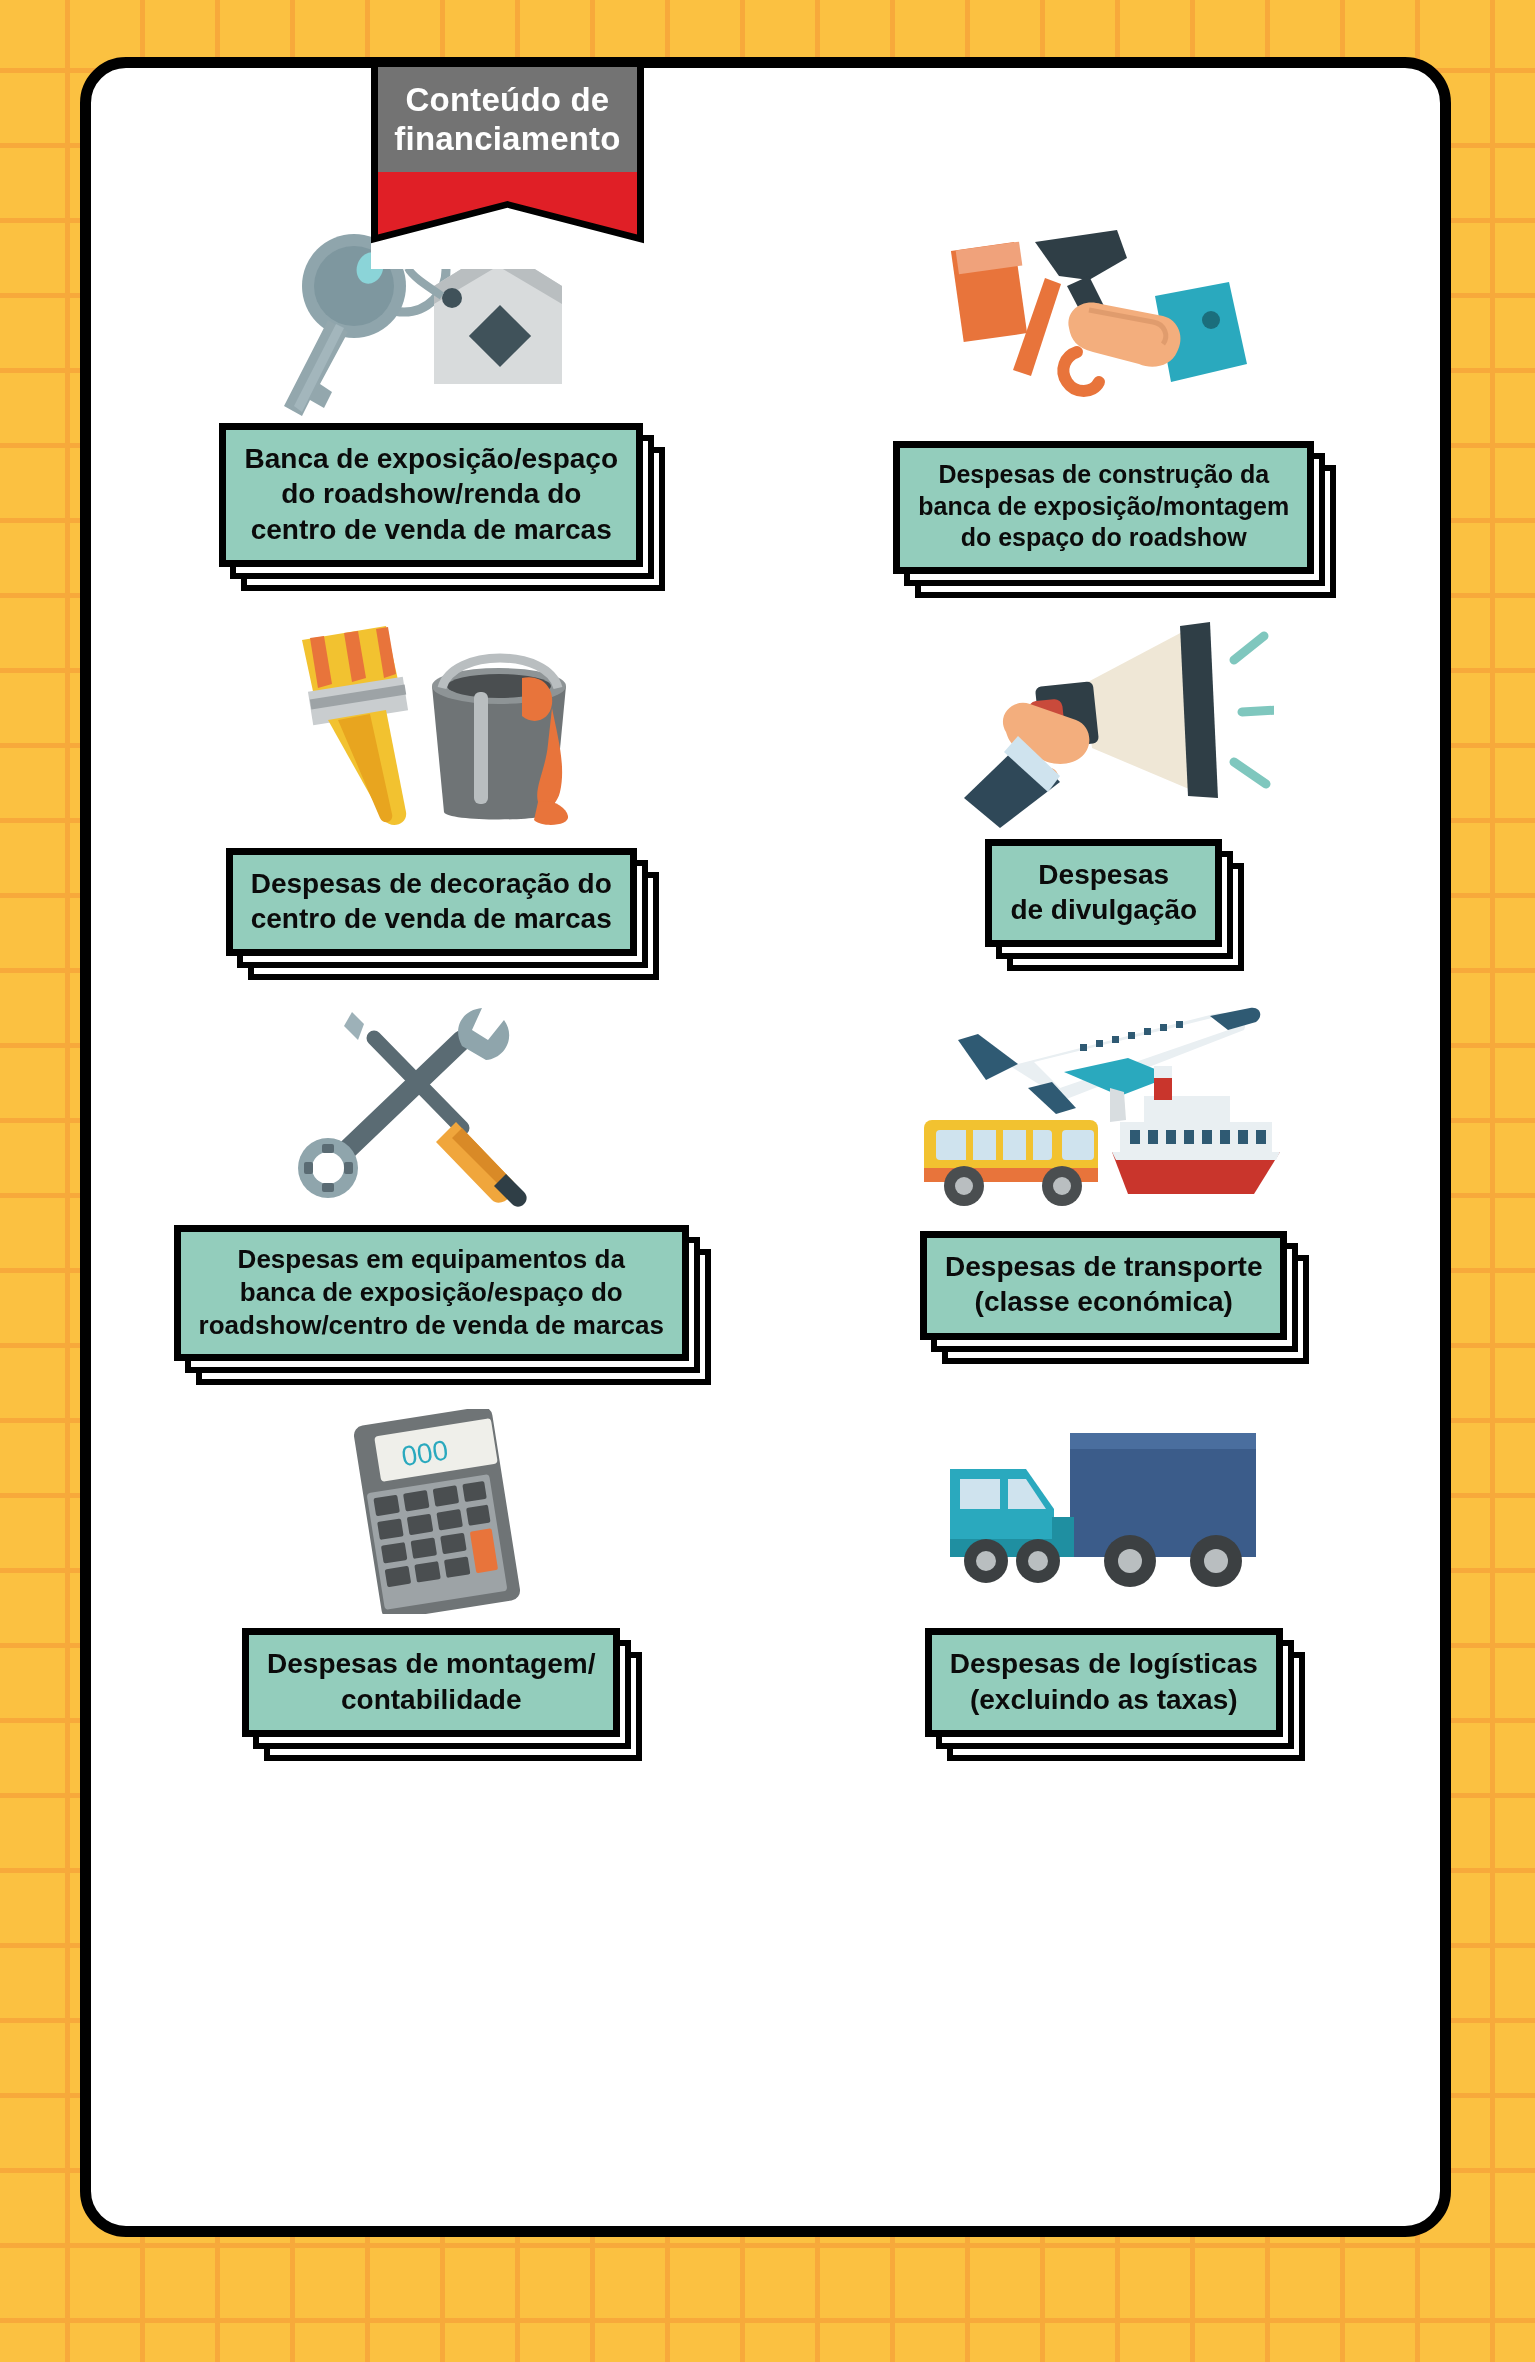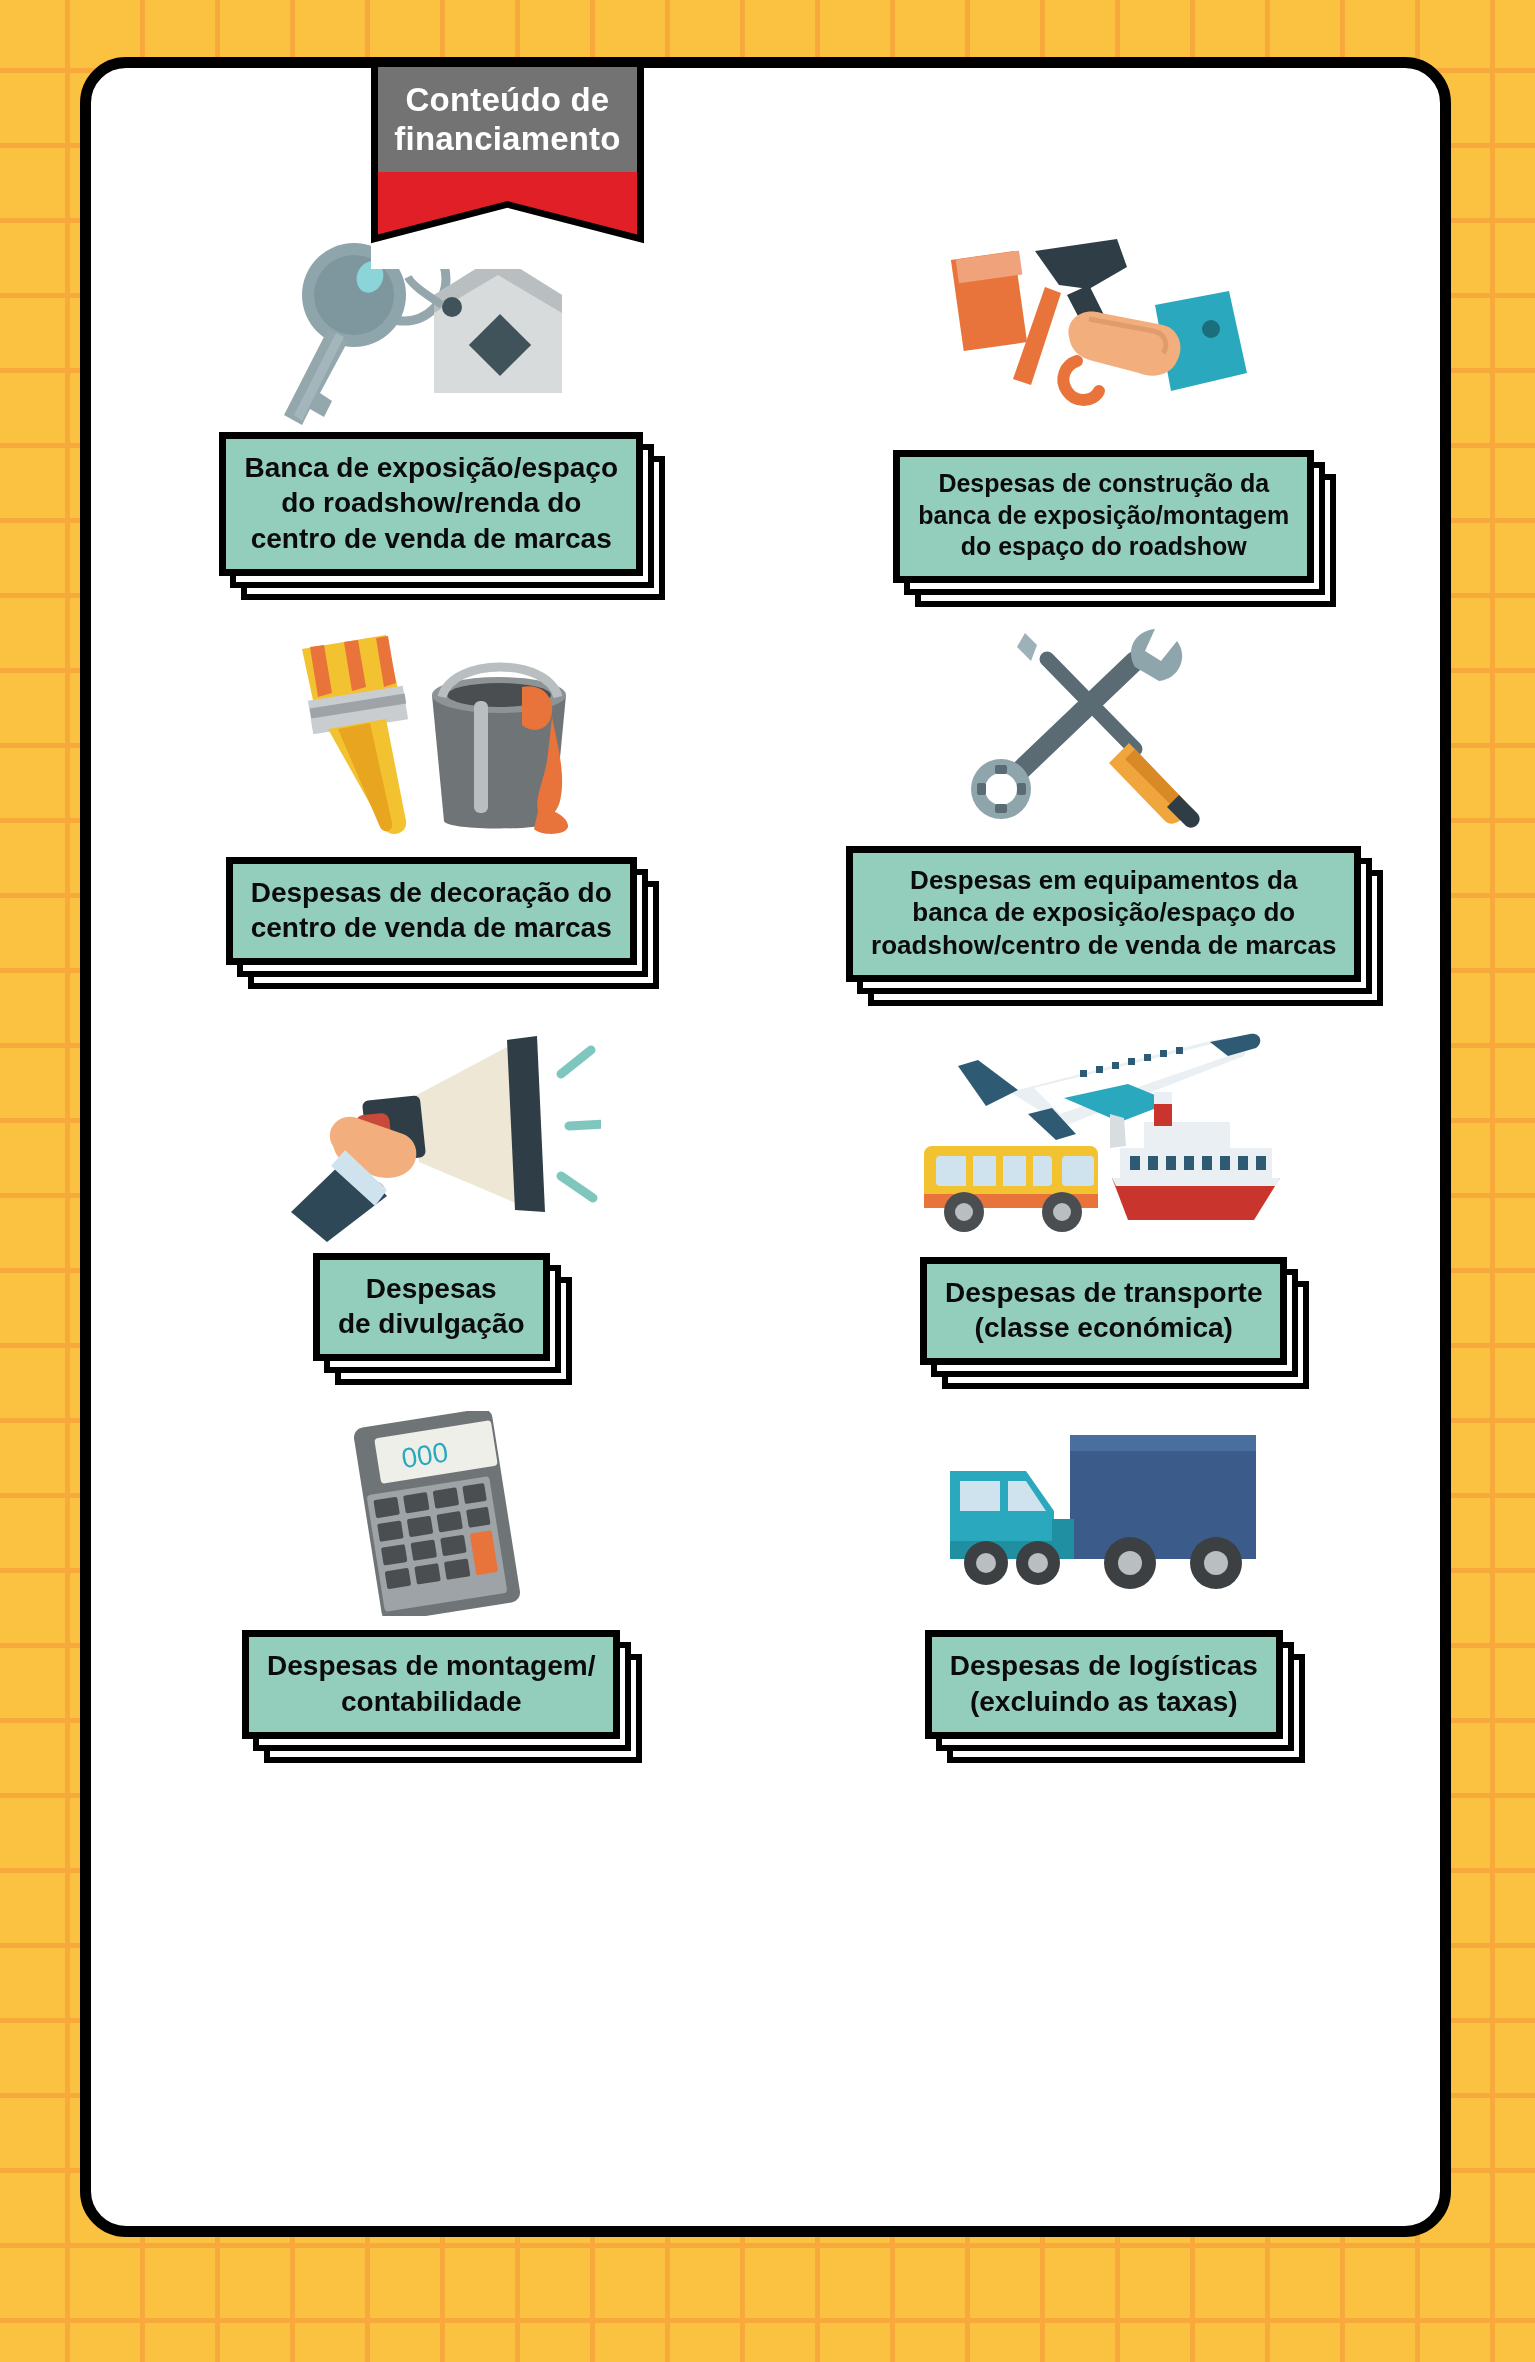--- a/index.html
+++ b/index.html
@@ -100,21 +100,21 @@
     bottom: -7px;
     height: 68px;
     background: #000;
     clip-path: polygon(0 52%, 50% 0%, 100% 52%, 100% 62%, 50% 10%, 0 62%);
     z-index: 3;
   }
   
   .items {
     position: absolute;
     left: 95px;
-    top: 233px;
+    top: 224px;
     width: 1345px;
     display: grid;
     grid-template-columns: 1fr 1fr;
     grid-template-rows: repeat(4, auto);
   }
   .item {
     position: relative;
     display: flex;
     flex-direction: column;
     align-items: center;
@@ -269,20 +269,53 @@
         </svg>
       </div>
       <div class="label-stack" style="margin-top:10px;">
         <div class="shadow2"></div>
         <div class="shadow1"></div>
         <div class="label-box fs-28">Despesas de decoração do
 centro de venda de marcas</div>
       </div>
     </div>
 
+    <div class="item" style="padding-bottom:46px;">
+      <div class="icon-wrap">
+        <svg width="340" height="215" viewBox="0 0 340 215">
+          <g>
+
+            <path d="M150 68 L252 14 L262 176 L158 132 Z" fill="#EFE7D6"></path>
+            <path d="M246 10 L276 6 L284 182 L254 180 Z" fill="#2F3E46"></path>
+
+            <rect x="104" y="68" width="58" height="62" rx="6" fill="#2F3E46" transform="rotate(-6 133 99)"></rect>
+            <rect x="96" y="84" width="34" height="44" rx="8" fill="#C94A3B" transform="rotate(-6 113 106)"></rect>
+
+            <g stroke="#7FC7BE" stroke-width="9" stroke-linecap="round" fill="none">
+              <path d="M300 44 L330 20"></path>
+              <path d="M308 96 L344 94"></path>
+              <path d="M300 146 L332 168"></path>
+            </g>
+
+            <path d="M72 116 C 62 100 78 82 96 88 L142 104 C 158 110 160 132 146 142 C 132 152 112 148 102 140 L84 132 C 76 128 74 122 72 116 Z" fill="#F3AE7D"></path>
+            <path d="M96 134 C 84 138 78 152 86 162 C 94 172 110 170 116 160" fill="none" stroke="#F3AE7D" stroke-width="16" stroke-linecap="round"></path>
+
+            <path d="M30 182 L88 126 L126 166 L66 212 Z" fill="#2F4858"></path>
+            <path d="M84 120 L126 160 L114 176 L70 136 Z" fill="#CFE3EE"></path>
+          </g>
+        </svg>
+      </div>
+      <div class="label-stack" style="margin-top:8px;">
+        <div class="shadow2"></div>
+        <div class="shadow1"></div>
+        <div class="label-box fs-28">Despesas
+de divulgação</div>
+      </div>
+    </div>
+
     <div class="item" style="padding-bottom:48px;">
       <div class="icon-wrap">
         <svg width="330" height="215" viewBox="0 0 330 215">
           <g>
 
             <path d="M62 164 L196 36" fill="none" stroke="#5A6B73" stroke-width="20" stroke-linecap="round"></path>
             <path d="M196 42 C 186 24 196 6 216 4 L206 26 L222 36 L238 16 C 250 32 240 54 220 56 Z" fill="#8FA5AC"></path>
             <circle cx="62" cy="164" r="30" fill="#8FA5AC"></circle>
             <circle cx="62" cy="164" r="16" fill="#ffffff"></circle>
             <g fill="#5A6B73">
@@ -299,53 +332,20 @@
             <path d="M240 170 L258 188 C 266 196 254 208 246 200 L228 182 Z" fill="#2F3E46"></path>
           </g>
         </svg>
       </div>
       <div class="label-stack" style="margin-top:6px;">
         <div class="shadow2"></div>
         <div class="shadow1"></div>
         <div class="label-box fs-26">Despesas em equipamentos da
 banca de exposição/espaço do
 roadshow/centro de venda de marcas</div>
-      </div>
-    </div>
-
-    <div class="item" style="padding-bottom:46px;">
-      <div class="icon-wrap">
-        <svg width="340" height="215" viewBox="0 0 340 215">
-          <g>
-
-            <path d="M150 68 L252 14 L262 176 L158 132 Z" fill="#EFE7D6"></path>
-            <path d="M246 10 L276 6 L284 182 L254 180 Z" fill="#2F3E46"></path>
-
-            <rect x="104" y="68" width="58" height="62" rx="6" fill="#2F3E46" transform="rotate(-6 133 99)"></rect>
-            <rect x="96" y="84" width="34" height="44" rx="8" fill="#C94A3B" transform="rotate(-6 113 106)"></rect>
-
-            <g stroke="#7FC7BE" stroke-width="9" stroke-linecap="round" fill="none">
-              <path d="M300 44 L330 20"></path>
-              <path d="M308 96 L344 94"></path>
-              <path d="M300 146 L332 168"></path>
-            </g>
-
-            <path d="M72 116 C 62 100 78 82 96 88 L142 104 C 158 110 160 132 146 142 C 132 152 112 148 102 140 L84 132 C 76 128 74 122 72 116 Z" fill="#F3AE7D"></path>
-            <path d="M96 134 C 84 138 78 152 86 162 C 94 172 110 170 116 160" fill="none" stroke="#F3AE7D" stroke-width="16" stroke-linecap="round"></path>
-
-            <path d="M30 182 L88 126 L126 166 L66 212 Z" fill="#2F4858"></path>
-            <path d="M84 120 L126 160 L114 176 L70 136 Z" fill="#CFE3EE"></path>
-          </g>
-        </svg>
-      </div>
-      <div class="label-stack" style="margin-top:8px;">
-        <div class="shadow2"></div>
-        <div class="shadow1"></div>
-        <div class="label-box fs-28">Despesas
-de divulgação</div>
       </div>
     </div>
 
     <div class="item" style="padding-bottom:46px;">
       <div class="icon-wrap">
         <svg width="380" height="215" viewBox="0 0 380 215">
           <g>
 
             <path d="M96 62 L300 10 C 320 6 336 14 330 26 L150 96 Z" fill="#E9EFF2"></path>
             <path d="M120 58 L306 12 C 320 9 328 14 326 22 L146 84 Z" fill="#ffffff"></path>

